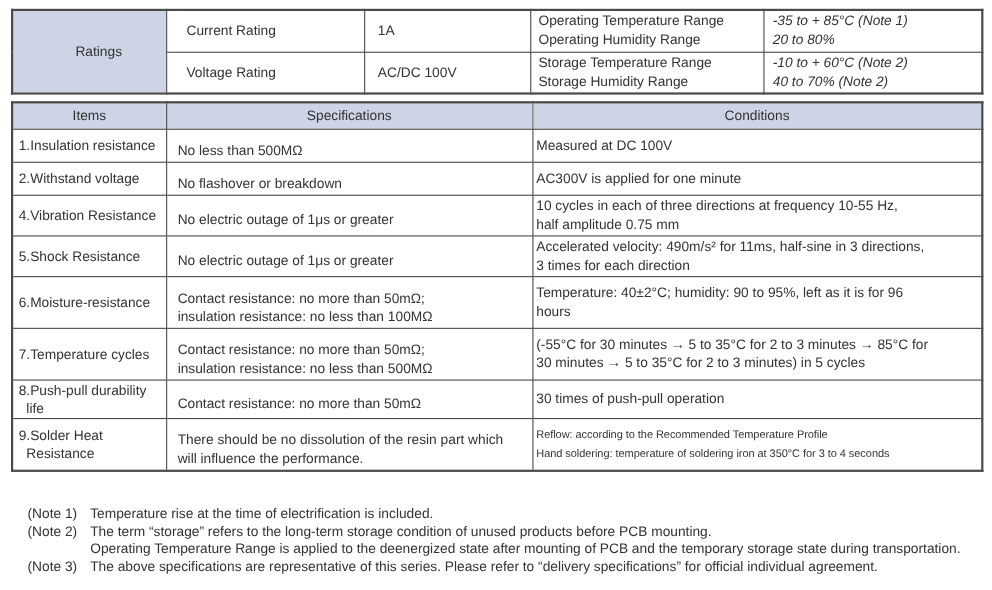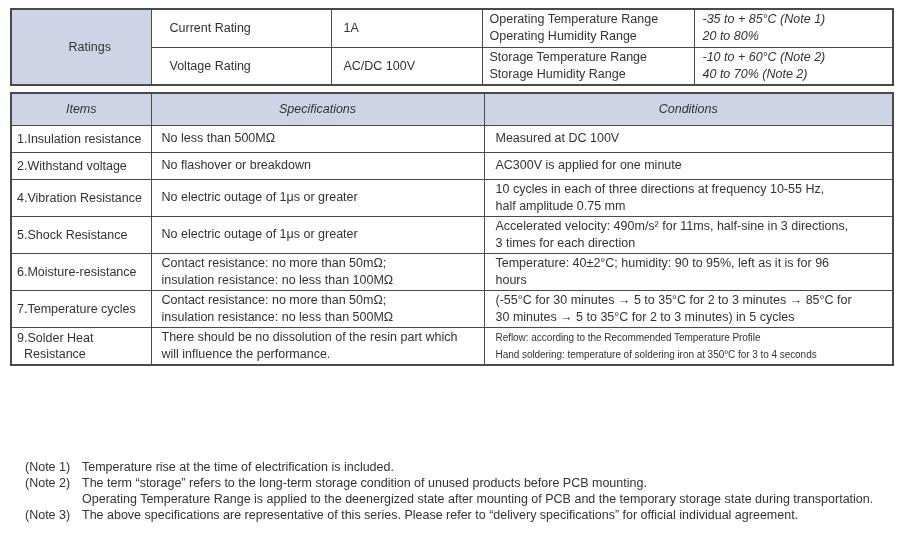--- a/index.html
+++ b/index.html
@@ -21,25 +21,25 @@
   .ratings tr { height:38px; }
   td.shade { background:#cdd4e6; text-align:center;padding-left:17px; }
   td.param { padding-left:18px; }
   td.val   { padding-left:12px;margin-top:16px; }
   td.rlabel{ padding-left:7px; line-height:17px; }
   td.rval  { padding-left:8px; line-height:17px;font-style:italic; }
 
   
   table.spec { left:10px; top:92px; width:882px; border:2px solid #4a4a4a; }
   .spec tr { height:27px; }
-  .spec tr.head { height:32px;font-style:italic; }
+  .spec tr.head { height:24px; }
   .spec tr.head td { background:#cdd4e6; text-align:center; }
   td.item { padding:1px 3px 1px 5px;  line-height:16px; }
-  td.sp   { padding:1px 4px 1px 10px; line-height:17px; }
-  td.cond { padding:1px 4px 1px 11px;  line-height:17px; }
+  td.sp   { padding:11px 4px 1px 10px; line-height:17px; }
+  td.cond { padding:1px 4px 1px 3px;  line-height:17px; }
   .spec tr.r9 td.cond { font-size:10px; letter-spacing:-0.05px; }
 
   
   .notes { position:absolute; left:5px; top:460px; width:895px; font-size:12.5px; line-height:15.9px; }
   .note { display:grid; grid-template-columns:57px 1fr;margin-left:20px; }
   .ntext { white-space:pre-wrap; }
 </style>
 </head>
 <body>
 
@@ -115,20 +115,26 @@
         <td class="cond pre">Temperature: 40±2°C; humidity: 90 to 95%, left as it is for 96
 hours</td>
       </tr>
       <tr>
         <td class="item pre">7.Temperature cycles</td>
         <td class="sp pre">Contact resistance: no more than 50mΩ;
 insulation resistance: no less than 500MΩ</td>
         <td class="cond pre">(-55°C for 30 minutes → 5 to 35°C for 2 to 3 minutes → 85°C for
 30 minutes → 5 to 35°C for 2 to 3 minutes) in 5 cycles</td>
       </tr>
+      <tr>
+        <td class="item pre">8.Push-pull durability
+  life</td>
+        <td class="sp pre">Contact resistance: no more than 50mΩ</td>
+        <td class="cond pre">30 times of push-pull operation</td>
+      </tr>
       <tr class="r9">
         <td class="item pre">9.Solder Heat
   Resistance</td>
         <td class="sp pre">There should be no dissolution of the resin part which
 will influence the performance.</td>
         <td class="cond pre">Reflow: according to the Recommended Temperature Profile
 Hand soldering: temperature of soldering iron at 350°C for 3 to 4 seconds</td>
       </tr>
     </tbody>
   </table>

